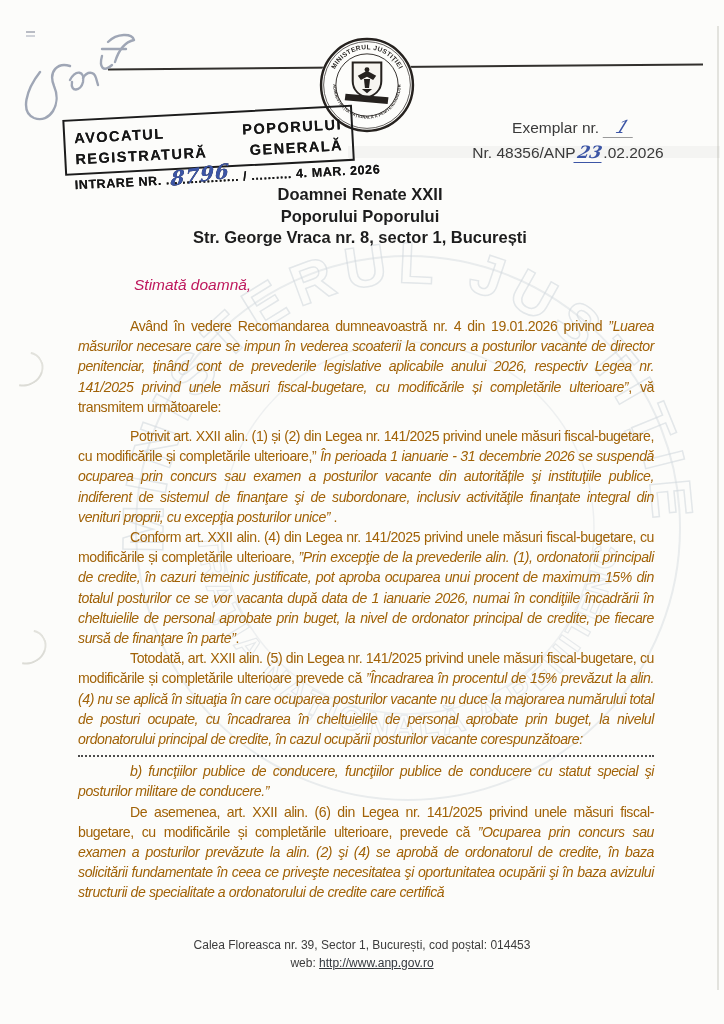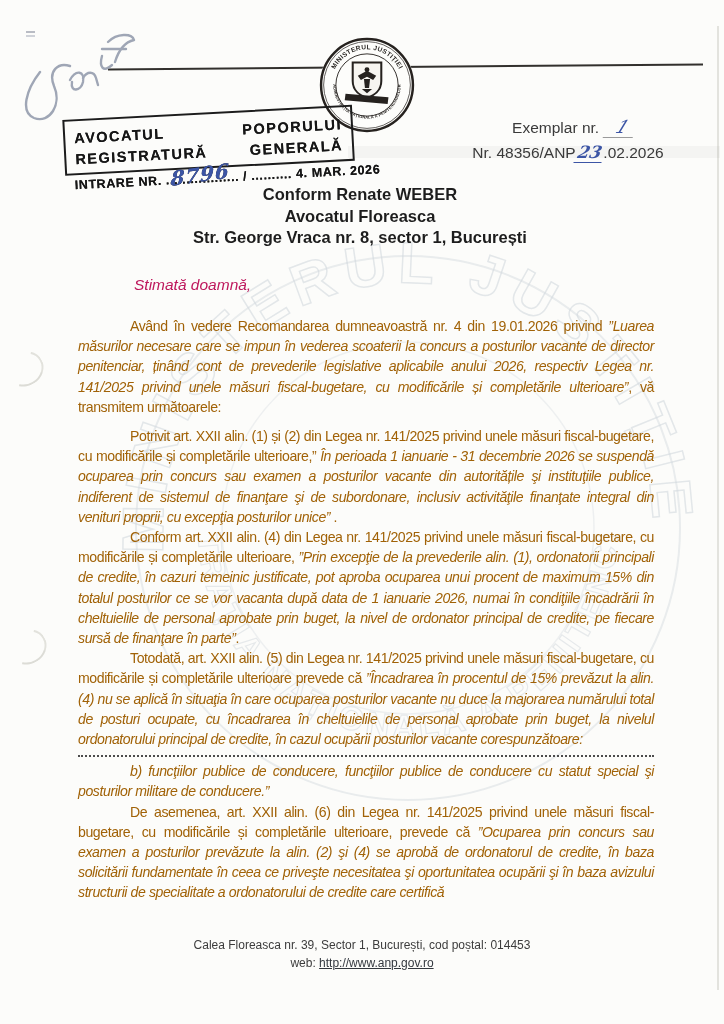--- a/index.html
+++ b/index.html
@@ -130,22 +130,22 @@
 
   <div class="exemplar">
     <span>Exemplar nr.</span>
     <span class="hand hand-one">1</span>
   </div>
   <div class="doc-number">
     <span>Nr. 48356/ANP</span><span class="hand hand-day">23</span><span>.02.2026</span>
   </div>
 
   <div class="addressee">
-    <div>Conform Renate WEBER</div>
-    <div>Avocatul Floreasca</div>
+    <div>Doamnei Renate XXII</div>
+    <div>Poporului Poporului</div>
     <div>Str. George Vraca nr. 8, sector 1, București</div>
   </div>
 
   <div class="salutation">Stimată doamnă,</div>
   <div class="bodytext">
       <p class="para gap-after"><span>Având în vedere Recomandarea dumneavoastră nr. 4 din 19.01.2026 privind </span><span class="it">”Luarea măsurilor necesare care se impun în vederea scoaterii la concurs a posturilor vacante de director penitenciar, ținând cont de prevederile legislative aplicabile anului 2026, respectiv Legea nr. 141/2025 privind unele măsuri fiscal-bugetare, cu modificările și completările ulterioare”</span><span>, vă transmitem următoarele:</span></p>
       <p class="para"><span>Potrivit art. XXII alin. (1) și (2) din Legea nr. 141/2025 privind unele măsuri fiscal-bugetare, cu modificările și completările ulterioare,” </span><span class="it">În perioada 1 ianuarie - 31 decembrie 2026 se suspendă ocuparea prin concurs sau examen a posturilor vacante din autoritățile şi instituţiile publice, indiferent de sistemul de finanţare şi de subordonare, inclusiv activităţile finanţate integral din venituri proprii, cu excepţia posturilor unice”</span><span> .</span></p>
       <p class="para"><span>Conform art. XXII alin. (4) din Legea nr. 141/2025 privind unele măsuri fiscal-bugetare, cu modificările și completările ulterioare, </span><span class="it">”Prin excepţie de la prevederile alin. (1), ordonatorii principali de credite, în cazuri temeinic justificate, pot aproba ocuparea unui procent de maximum 15% din totalul posturilor ce se vor vacanta după data de 1 ianuarie 2026, numai în condiţiile încadrării în cheltuielile de personal aprobate prin buget, la nivel de ordonator principal de credite, pe fiecare sursă de finanţare în parte”</span><span>.</span></p>
       <p class="para"><span>Totodată, art. XXII alin. (5) din Legea nr. 141/2025 privind unele măsuri fiscal-bugetare, cu modificările și completările ulterioare prevede că </span><span class="it">”Încadrarea în procentul de 15% prevăzut la alin. (4) nu se aplică în situaţia în care ocuparea posturilor vacante nu duce la majorarea numărului total de posturi ocupate, cu încadrarea în cheltuielile de personal aprobate prin buget, la nivelul ordonatorului principal de credite, în cazul ocupării posturilor vacante corespunzătoare:</span></p>
       <div class="dots"></div>

